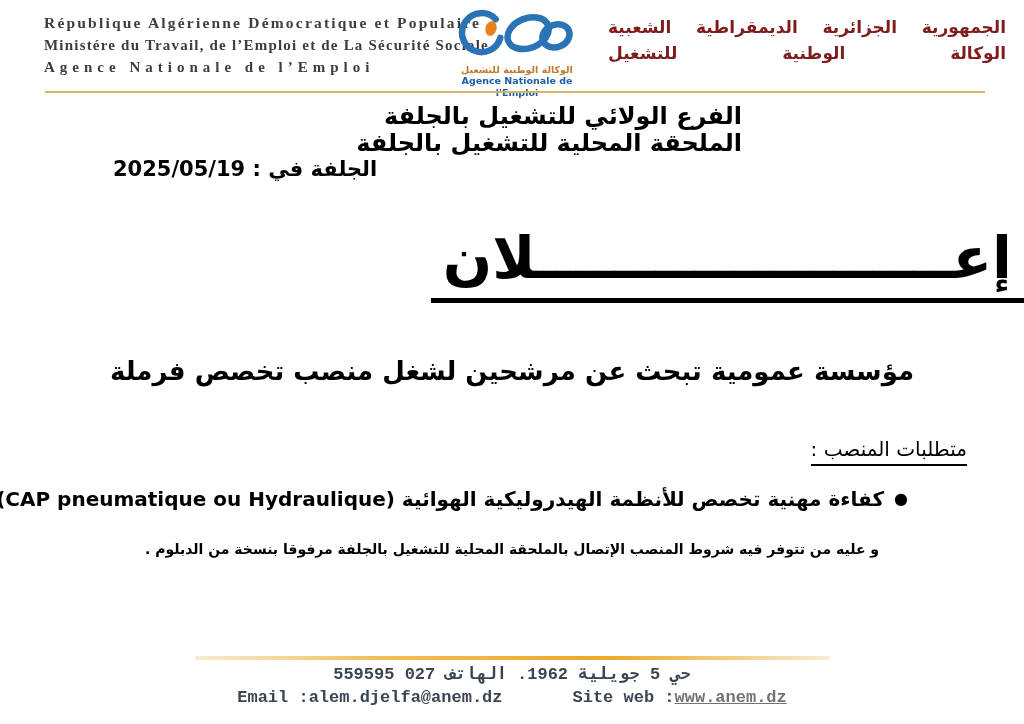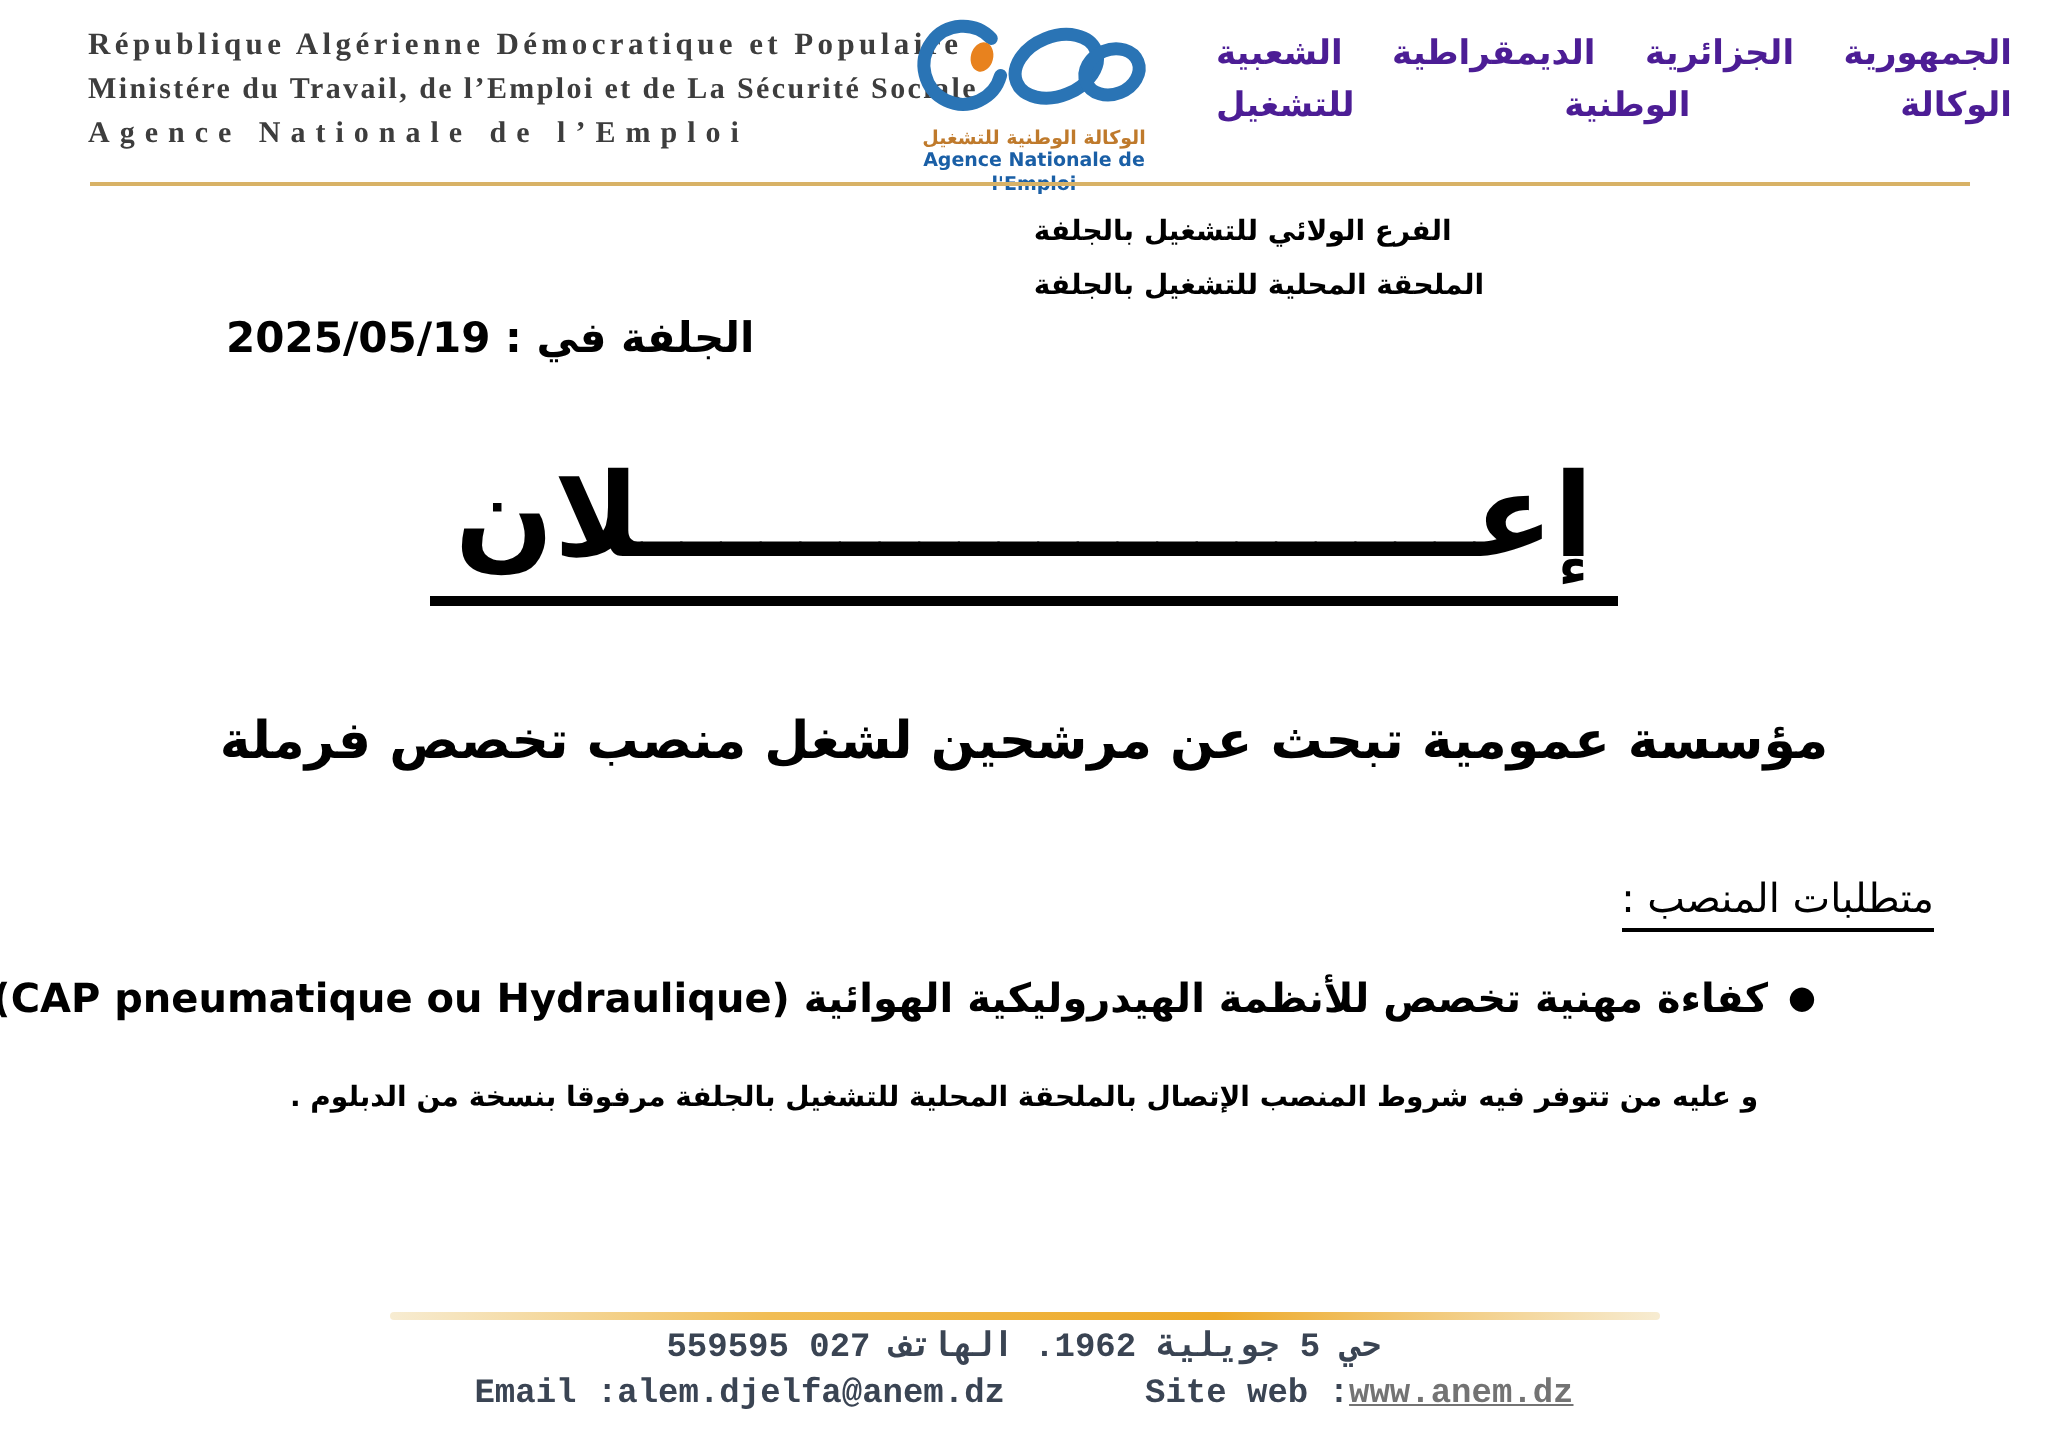--- a/index.html
+++ b/index.html
@@ -12,32 +12,32 @@
   .hdr-left .l1{font-size:15.5px;letter-spacing:2.2px;line-height:22px;white-space:nowrap;}
   .hdr-left .l2{font-size:15px;letter-spacing:1.2px;line-height:22px;white-space:nowrap;}
   .hdr-left .l3{font-size:15px;letter-spacing:5px;line-height:22px;white-space:nowrap;}
 
   .logo{position:absolute;left:446px;top:6px;width:142px;text-align:center;}
   .logo svg{display:block;margin:0 auto;}
   .logo-ar{font-size:9.5px;font-weight:bold;color:#bf7a2c;line-height:11px;letter-spacing:1px;}
   .logo-fr{font-size:9.5px;font-weight:bold;color:#1a5fa6;line-height:12px;}
 
   .hdr-right{position:absolute;right:18px;top:14px;width:398px;direction:rtl;
-             font-weight:bold;color:#4c1d95;font-size:17px;line-height:26px;}
+             font-weight:bold;color:#7f1d1d;font-size:17px;line-height:26px;}
   .hdr-right div{text-align:justify;text-align-last:justify;word-spacing:4px;}
 
   .gold-rule{position:absolute;left:45px;top:91px;width:940px;height:2px;background:#d8b266;}
 
   
-  .branch{position:absolute;right:282px;top:103px;direction:rtl;text-align:left;
-          font-weight:bold;font-size:14px;line-height:27px;color:#000;}
+  .branch{position:absolute;right:282px;top:103px;direction:rtl;text-align:right;
+          font-weight:bold;font-size:24px;line-height:27px;color:#000;}
   .date{position:absolute;left:113px;top:157px;direction:rtl;font-weight:bold;font-size:21px;}
 
   
-  .title-wrap{position:absolute;left:0;right:0;top:226px;text-align:center;}
+  .title-wrap{position:absolute;left:0;right:0;top:226px;text-align:right;}
   .title{display:inline-block;direction:rtl;font-weight:bold;font-size:58px;line-height:64px;
          border-bottom:5px solid #000;padding:0 12px 8px 12px;}
   .subtitle{position:absolute;left:0;right:0;top:356px;text-align:center;direction:rtl;
             font-weight:bold;font-size:26px;}
   .req{position:absolute;right:57px;top:437px;direction:rtl;font-weight:normal;font-size:20px;}
   .req span{border-bottom:2px solid #000;padding-bottom:3px;}
   .bullet{position:absolute;right:116px;top:487px;direction:rtl;font-weight:bold;font-size:20px;white-space:nowrap;}
   .bullet .dot{font-size:16px;vertical-align:2px;padding-left:10px;}
   .note{position:absolute;left:0;right:0;top:541px;text-align:center;direction:rtl;
         font-weight:bold;font-size:14px;}

